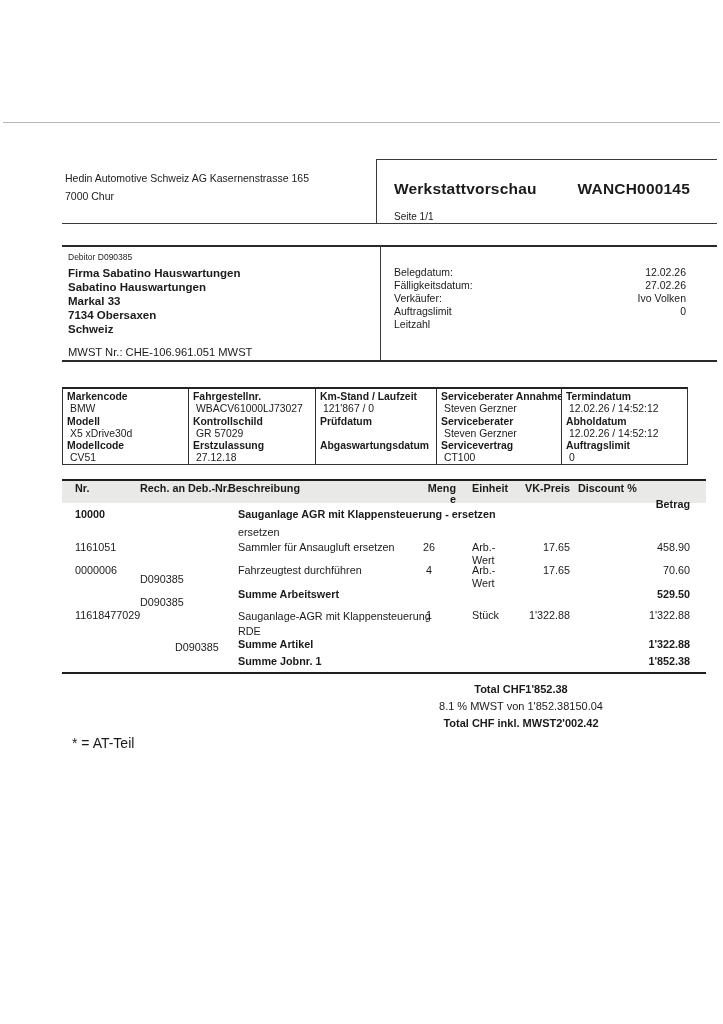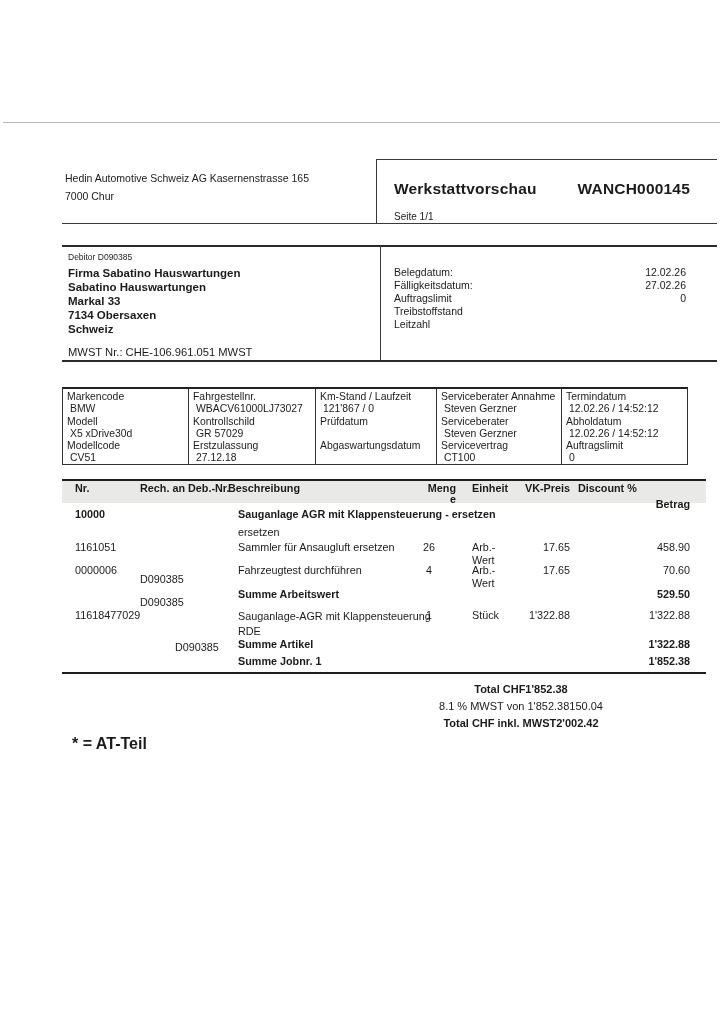--- a/index.html
+++ b/index.html
@@ -43,21 +43,21 @@
     left:62px; top:387px; width:626px; height:78px; box-sizing:border-box;
     border:1px solid #333; border-top:2px solid #222;
     font-size:10.4px; line-height:12.3px;
   }
   .vehicle .col { position:absolute; top:0; bottom:0; box-sizing:border-box;
     padding:2px 2px 0 4px; border-right:1px solid #333; overflow:hidden; }
   .vehicle .col:last-child { border-right:none; }
   .vcol0 { left:0; width:126px; } .vcol1 { left:126px; width:127px; }
   .vcol2 { left:253px; width:121px; } .vcol3 { left:374px; width:125px; }
   .vcol4 { left:499px; width:127px; }
-  .vehicle .lbl { font-weight:normal; white-space:nowrap; }
+  .vehicle .lbl { font-weight:bold; white-space:nowrap; }
   .vehicle .val { padding-left:3px; min-height:12.3px; white-space:nowrap; }
 
   
   .items-topline { left:62px; right:17px; top:479px; }
   .items-header { left:62px; right:17px; top:481px; height:22px; background:#e9e9e7; font-size:10.8px; font-weight:bold; }
   .items-header .th { position:absolute; top:0; padding-top:1px; white-space:nowrap; }
   .th-nr { left:13px; } .th-deb { left:78px; } .th-desc { left:166px; }
   .th-qty { left:364px; width:30px; text-align:right; word-break:break-all; line-height:10.5px; padding-top:2px !important; white-space:normal !important; }
   .th-unit { left:410px; } .th-price { left:440px; width:68px; text-align:right; }
   .th-disc { left:516px; } .th-amt { left:560px; width:68px; text-align:right;margin-top:16px; }
@@ -74,21 +74,21 @@
   .r1 .c-nr { line-height:18px; }
   .r2 { top:541px; } .r3 { top:564px; } .r4 { top:588px; }
   .r5 { top:609px; } .r5 .c-deb { left:113px; } .r5 .c-desc { line-height:14.5px; }
   .r6 { top:638px; } .r7 { top:655px; }
   .items-bottomline { left:62px; right:17px; top:672px; }
 
   
   .total-row { position:absolute; left:352px; width:338px; display:flex; justify-content:center; font-size:11px; line-height:13px; }
   .t1 { top:683px; } .t2 { top:700px; } .t3 { top:717px; }
 
-  .footnote { left:72px; top:735px; font-size:16px;font-weight:bold; }
+  .footnote { left:72px; top:735px; font-size:14px; }
 
   
   .speck { position:absolute; width:5px; height:2px; background:#e3e3e3; border-radius:1px; }
 </style>
 </head>
 <body>
 
 <div class="page">
 
   <div class="rule faint" style="left:3px; right:3px; top:122px;"></div>
@@ -123,26 +123,26 @@
   <div class="abs doc-info">
     <div class="row">
       <span>Belegdatum:</span>
       <span>12.02.26</span>
     </div>
     <div class="row">
       <span>Fälligkeitsdatum:</span>
       <span>27.02.26</span>
     </div>
     <div class="row">
+      <span>Verkäufer:</span>
+      <span>Ivo Volken</span>
+    </div>
+    <div class="row">
       <span>Auftragslimit</span>
       <span>0</span>
-    </div>
-    <div class="row">
-      <span>Treibstoffstand</span>
-      <span></span>
     </div>
     <div class="row">
       <span>Leitzahl</span>
       <span></span>
     </div>
   </div>
 
   <div class="abs vehicle">
     <div class="col vcol0">
       <div class="lbl">Markencode</div>

